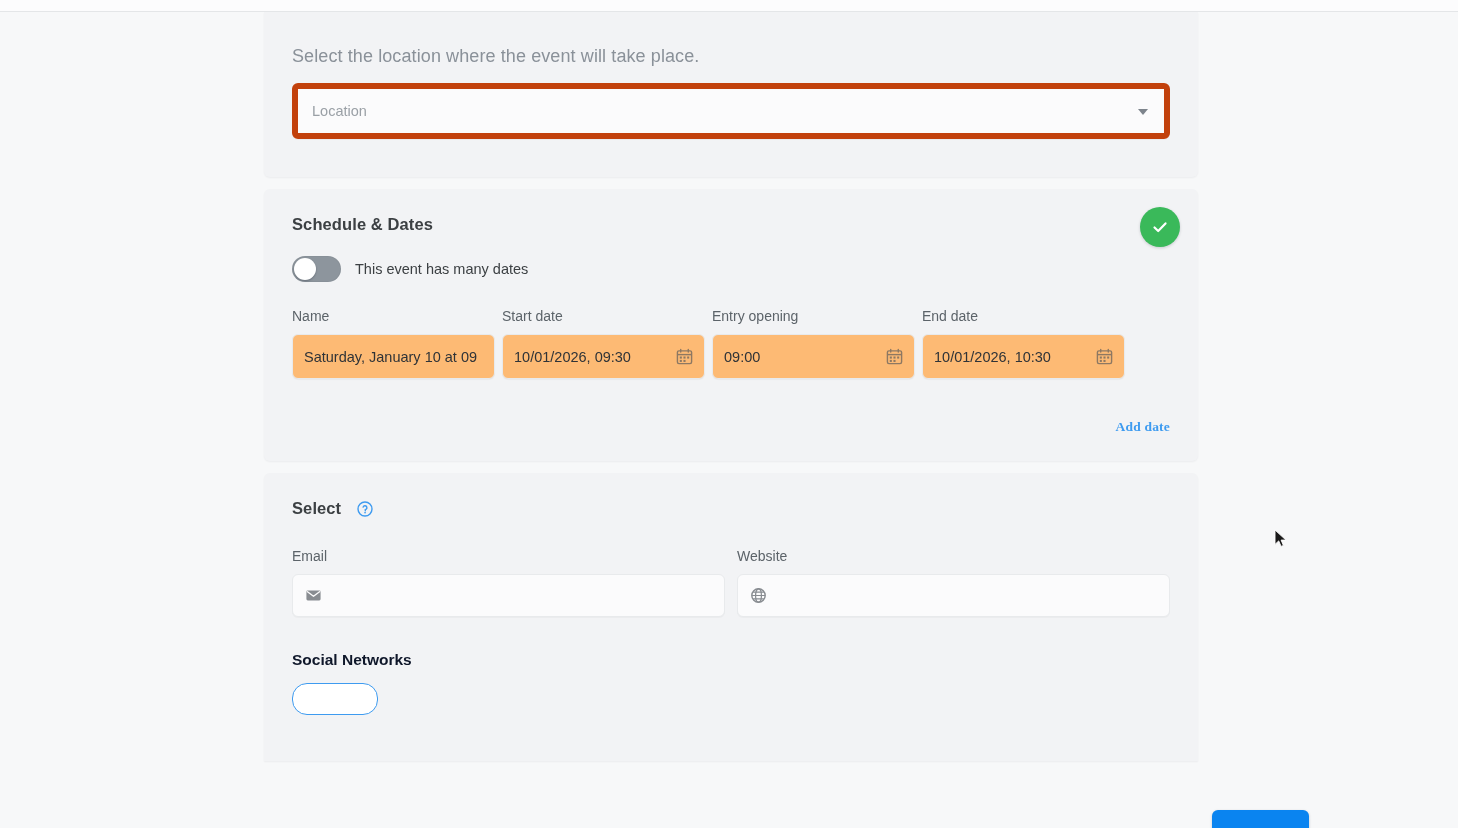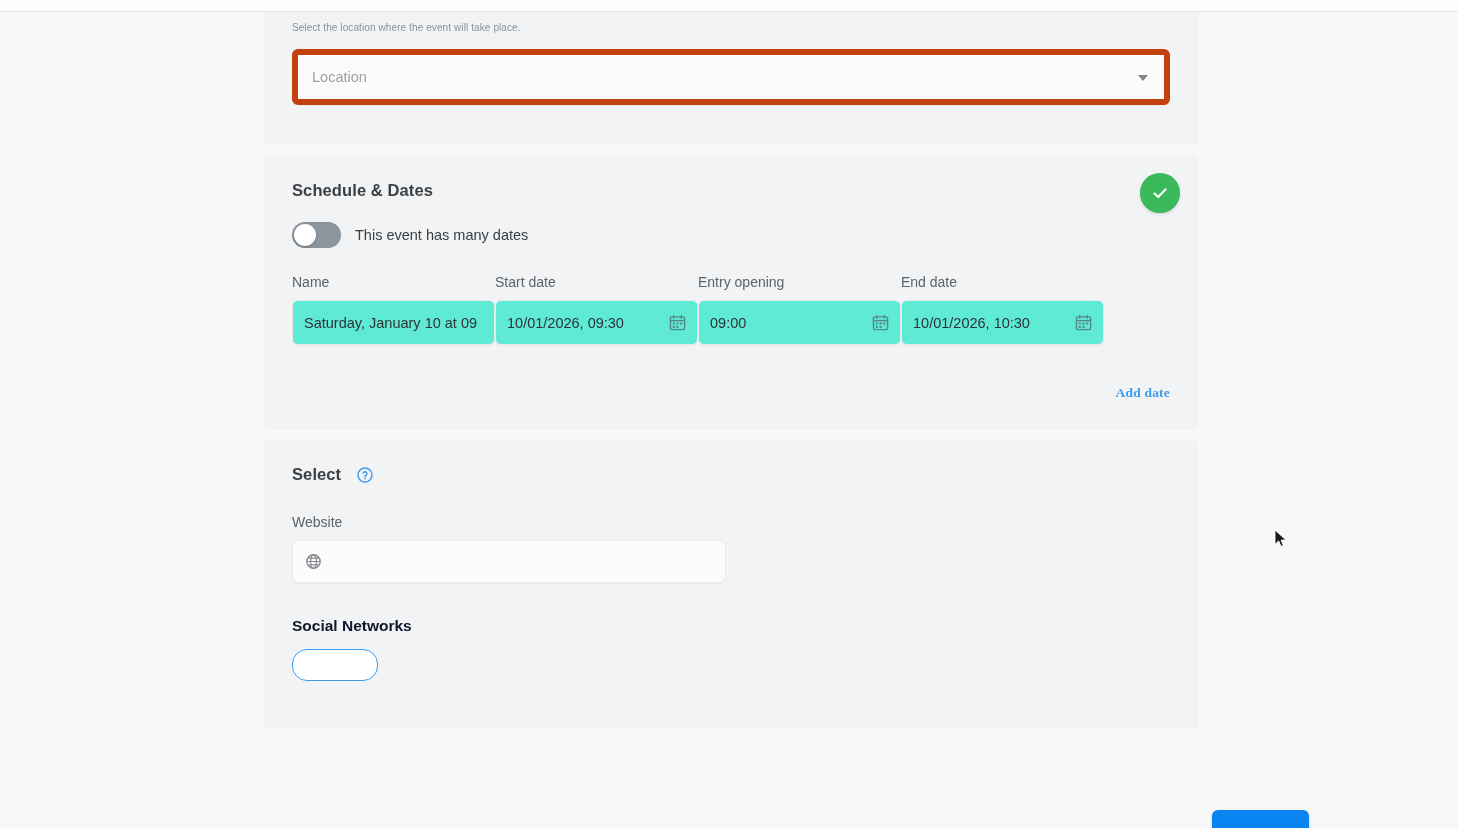--- a/index.html
+++ b/index.html
@@ -52,23 +52,23 @@
   }
 
   
   .card-location {
     padding-top: 10px;
     padding-bottom: 38px;
     border-radius: 0 0 6px 6px;
   }
 
   .helper-text {
-    font-size: 10px;
+    font-size: 18px;
     color: #8a9199;
-    margin: 0 0 16px 0;
+    margin: 24px 0 16px 0;
     letter-spacing: .1px;
   }
 
   
   .select-field {
     position: relative;
     background: #fbfbfc;
     border: 6px solid #c2410c;
     border-radius: 6px;
     height: 44px;
@@ -159,35 +159,36 @@
   .toggle-label {
     font-size: 14.5px;
     color: #3c4043;
     margin-left: 14px;
   }
 
   
   .date-grid {
     display: flex;
     align-items: flex-end;
+    gap: 7px;
   }
   .date-col-name   { width: 203px; }
   .date-col-start  { width: 203px; }
   .date-col-entry  { width: 203px; }
   .date-col-end    { width: 203px; }
 
   .field-label {
     font-size: 14px;
     color: #5c6369;
     margin-bottom: 10px;
     display: block;
   }
   .input-box {
     height: 43px;
-    background: #5eead4;
+    background: #fdba74;
     border: 1px solid #e8eaec;
     border-radius: 6px;
     display: flex;
     align-items: center;
     padding: 0 11px;
     box-shadow: 0 1px 1px rgba(16,24,40,.04);
   }
   .input-value {
     font-size: 14.5px;
     color: #2f3337;
@@ -419,20 +420,31 @@
         <svg width="16" height="16" viewBox="0 0 16 16" aria-hidden="true">
           <circle cx="8" cy="8" r="7" fill="none" stroke="#3e9bf0" stroke-width="1.4"></circle>
           <path d="M6.1 6.1 a1.95 1.95 0 1 1 2.2 2.5 v1.1" fill="none" stroke="#3e9bf0" stroke-width="1.4" stroke-linecap="round"></path>
           <circle cx="8.05" cy="11.6" r=".85" fill="#3e9bf0"></circle>
         </svg>
       </span>
     </div>
 
     <div class="contact-grid">
 
+      <div class="contact-col">
+        <label class="field-label">Email</label>
+        <div class="icon-input">
+          <span class="lead-icon">
+            <svg width="17" height="17" viewBox="0 0 18 18" aria-hidden="true">
+              <rect x="1.5" y="3.8" width="15" height="10.4" rx="1.4" fill="#4b5158"></rect>
+              <path d="M2.6 5 L9 9.8 L15.4 5" fill="none" stroke="#fbfbfc" stroke-width="1.5" stroke-linejoin="round" stroke-linecap="round"></path>
+            </svg>
+          </span>
+        </div>
+      </div>
 
       <div class="contact-col">
         <label class="field-label">Website</label>
         <div class="icon-input">
           <span class="lead-icon">
             <svg width="17" height="17" viewBox="0 0 18 18" aria-hidden="true">
               <circle cx="9" cy="9" r="7.1" fill="none" stroke="#4b5158" stroke-width="1.5"></circle>
               <ellipse cx="9" cy="9" rx="3.1" ry="7.1" fill="none" stroke="#4b5158" stroke-width="1.3"></ellipse>
               <path d="M2.2 9 H15.8 M3.3 5.4 H14.7 M3.3 12.6 H14.7" stroke="#4b5158" stroke-width="1.2"></path>
             </svg>

